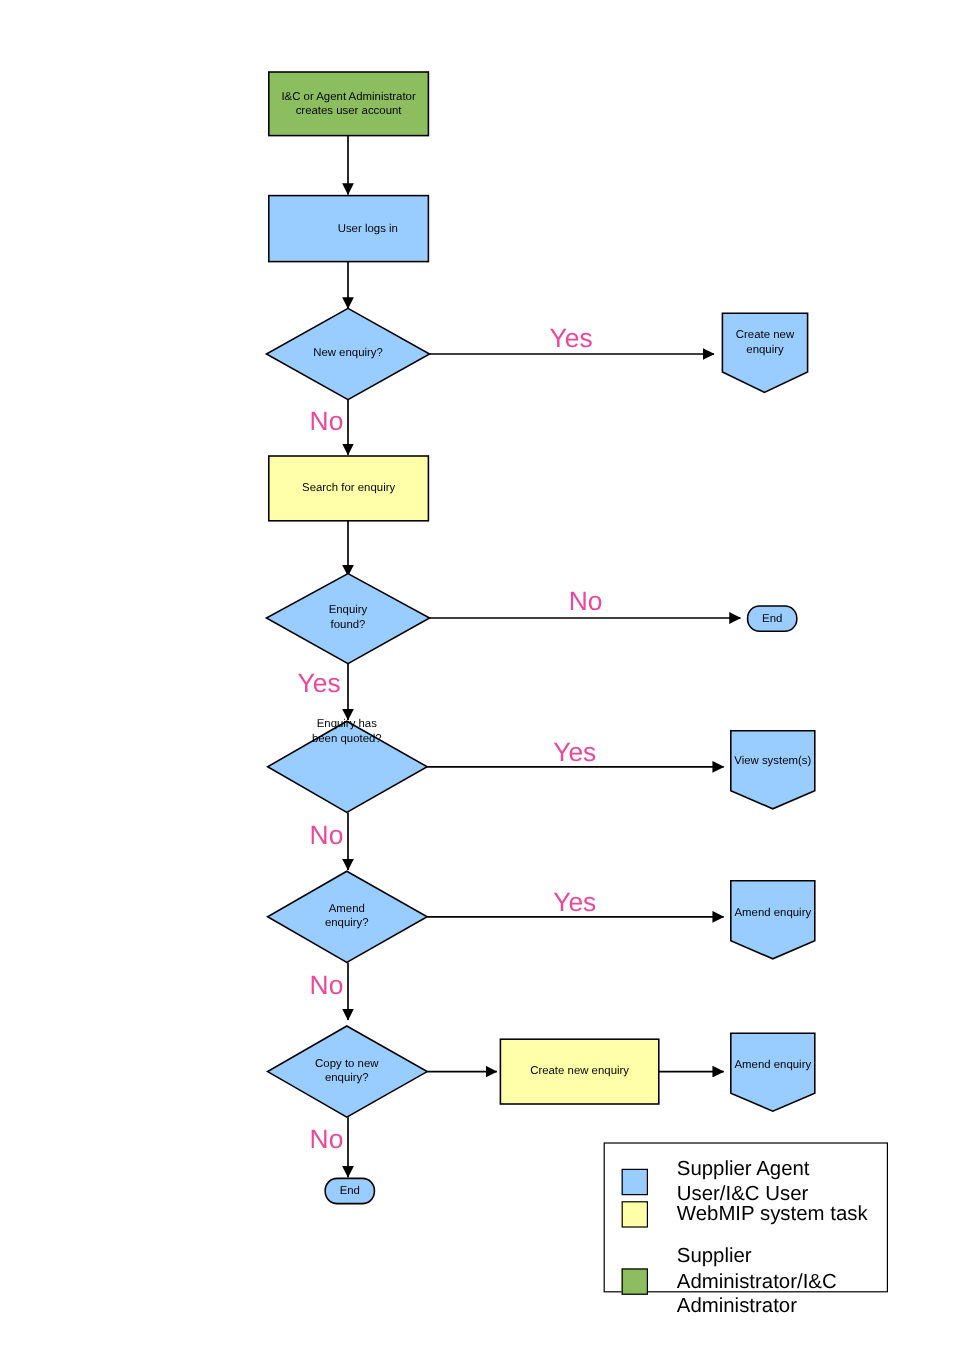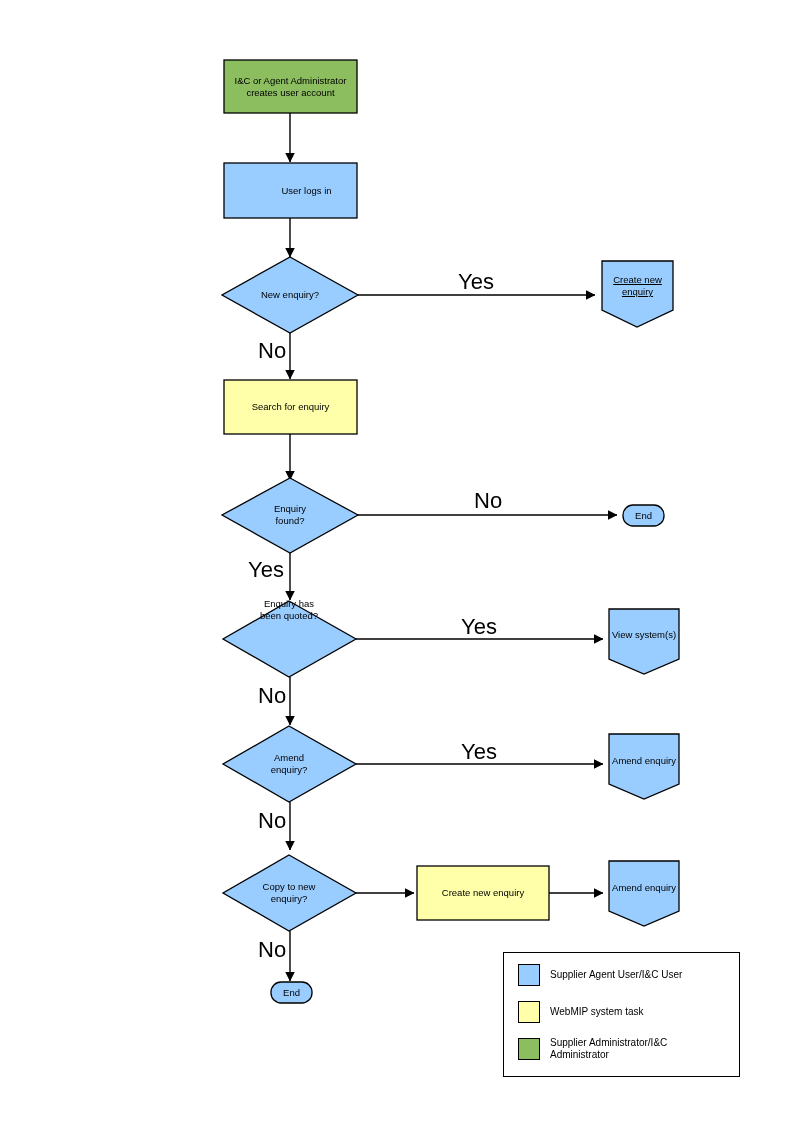--- a/index.html
+++ b/index.html
@@ -31,21 +31,21 @@
     color: #000000;
     line-height: 1.25;
     pointer-events: none;
     white-space: pre-line;
     border-radius: 17px;
   }
   .edge-label {
     position: absolute;
     font-family: "Liberation Sans", sans-serif;
     font-size: 22px;
-    color: #000000;
+    color: #ec4899;
     line-height: 1;
   }
   .legend-box {
     position: absolute;
     left: 503px;
     top: 952px;
     width: 237px;
     height: 125px;
     border: 1px solid #000000;
     background: #ffffff;
@@ -57,23 +57,23 @@
     align-items: center;
   }
   .legend-swatch {
     width: 22px;
     height: 22px;
     border: 1px solid #000000;
     box-sizing: border-box;
     flex: 0 0 auto;
   }
   .legend-text {
-    margin-left: 10px;
-    font-family: "Liberation Sans", sans-serif;
-    font-size: 10px;
+    margin-left: 24px;
+    font-family: "Liberation Sans", sans-serif;
+    font-size: 17px;
     color: #000000;
     line-height: 1.22;
     white-space: pre-line;
   }
   .end-label {
     position: absolute;
     display: flex;
     align-items: center;
     justify-content: center;
     font-size: 9.5px;
@@ -139,21 +139,21 @@
   <rect x="271" y="982" width="41" height="21" rx="10" ry="10" fill="#99CCFF" stroke="#000000" stroke-width="1.3"></rect>
 </svg>
 
 <div class="node-label" style="left:224px; top:60px; width:133px; height:53px;">I&amp;C or Agent Administrator
 creates user account</div>
 
 <div class="node-label" style="left:240px; top:163px; width:133px; height:55px;">User logs in</div>
 
 <div class="node-label" style="left:232px; top:275px; width:116px; height:40px;">New enquiry?</div>
 
-<div class="node-label" style="left:602px; top:266px; width:71px; height:40px;text-decoration:underline;">Create new
+<div class="node-label" style="left:602px; top:266px; width:71px; height:40px;">Create new
 enquiry</div>
 
 <div class="node-label" style="left:224px; top:380px; width:133px; height:54px;">Search for enquiry</div>
 
 <div class="node-label" style="left:232px; top:495px; width:116px; height:40px;">Enquiry
 found?</div>
 
 <div class="end-label" style="left:623px; top:505px; width:41px; height:21px;">End</div>
 
 <div class="node-label" style="left:229px; top:590px; width:120px; height:40px;">Enquiry has

